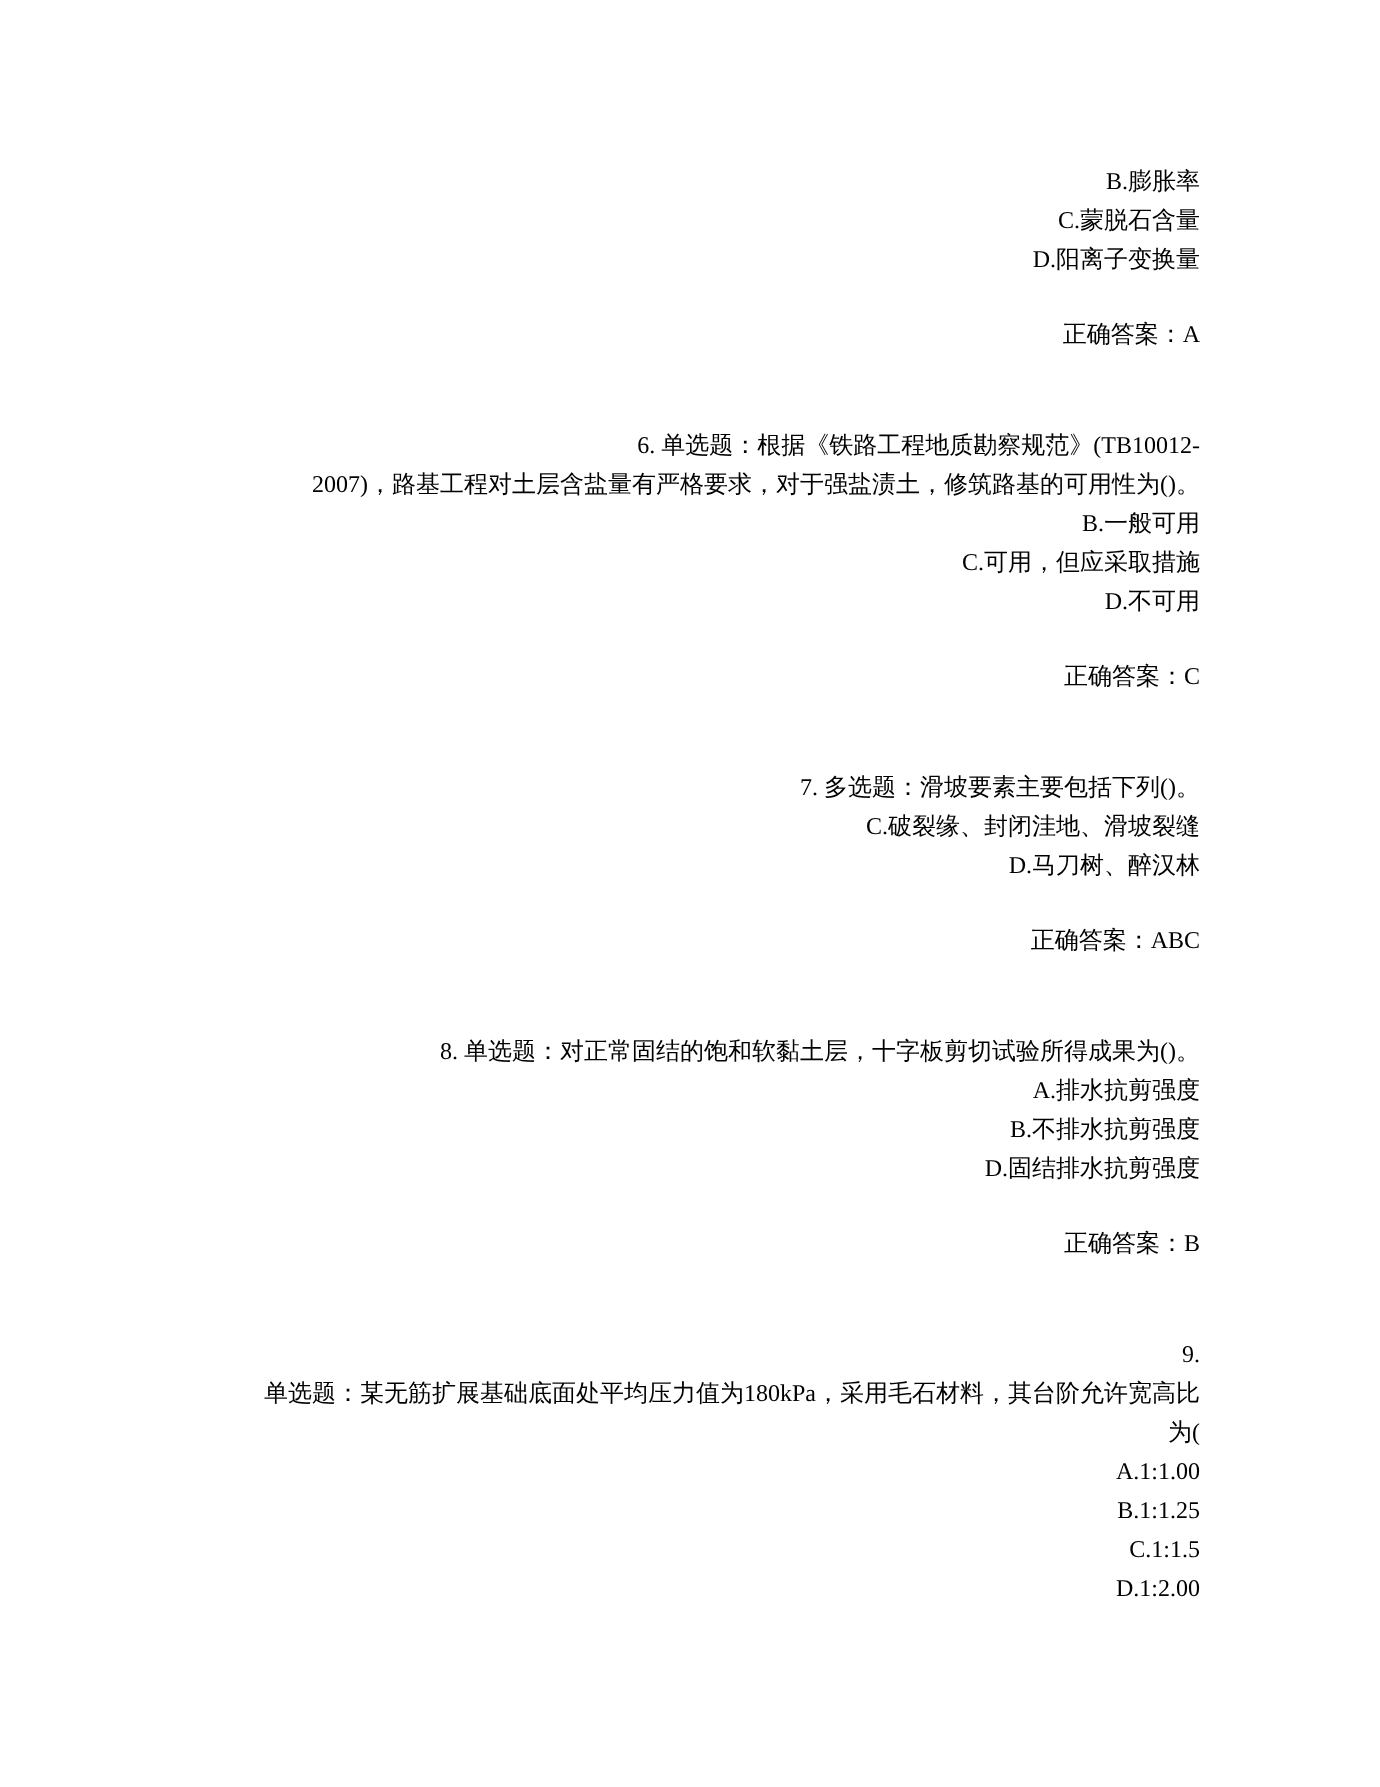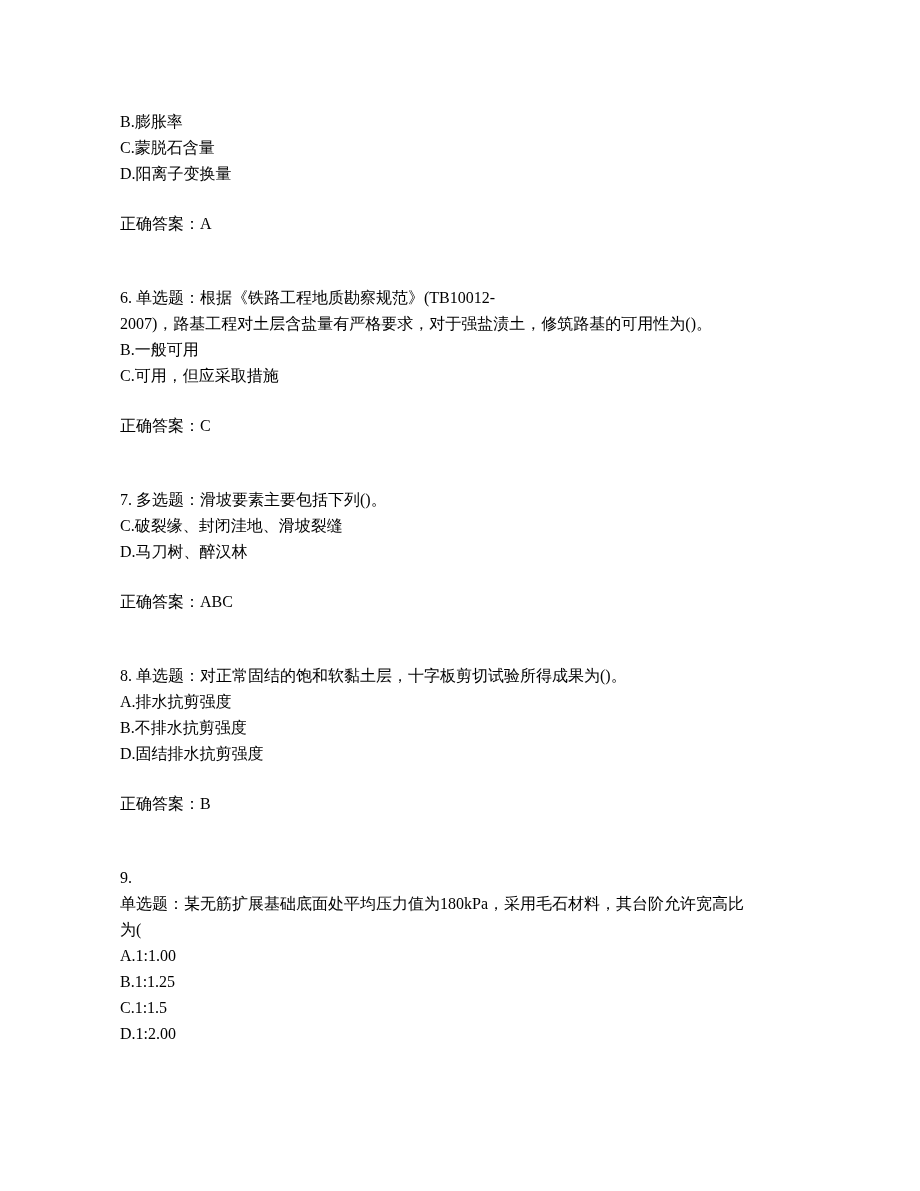--- a/index.html
+++ b/index.html
@@ -13,20 +13,21 @@
       font-size: 16px;
       line-height: 1.5;
       color: #000;
       width: 920px;
       height: 1191px;
       padding: 110px 120px 40px 120px;
     }
     .line {
       display: block;
       margin-bottom: 2px;
+      text-align: right;
     }
     .question-block {
       margin-bottom: 0;
     }
     .spacer {
       height: 24px;
     }
     .spacer-double {
       height: 48px;
     }
@@ -42,20 +43,21 @@
   <span class="line">正确答案：A</span>
 </div>
 
 <div class="spacer-double"></div>
 
 <div class="question-block">
   <span class="line"><span>6.</span> <span>单选题：</span><span>根据《铁路工程地质勘察规范》(TB10012-</span></span>
   <span class="line">2007)，路基工程对土层含盐量有严格要求，对于强盐渍土，修筑路基的可用性为()。</span>
   <span class="line">B.一般可用</span>
   <span class="line">C.可用，但应采取措施</span>
+  <span class="line">D.不可用</span>
   <div class="spacer"></div>
   <span class="line">正确答案：C</span>
 </div>
 
 <div class="spacer-double"></div>
 
 <div class="question-block">
   <span class="line"><span>7.</span> <span>多选题：</span><span>滑坡要素主要包括下列()。</span></span>
   <span class="line">C.破裂缘、封闭洼地、滑坡裂缝</span>
   <span class="line">D.马刀树、醉汉林</span>

